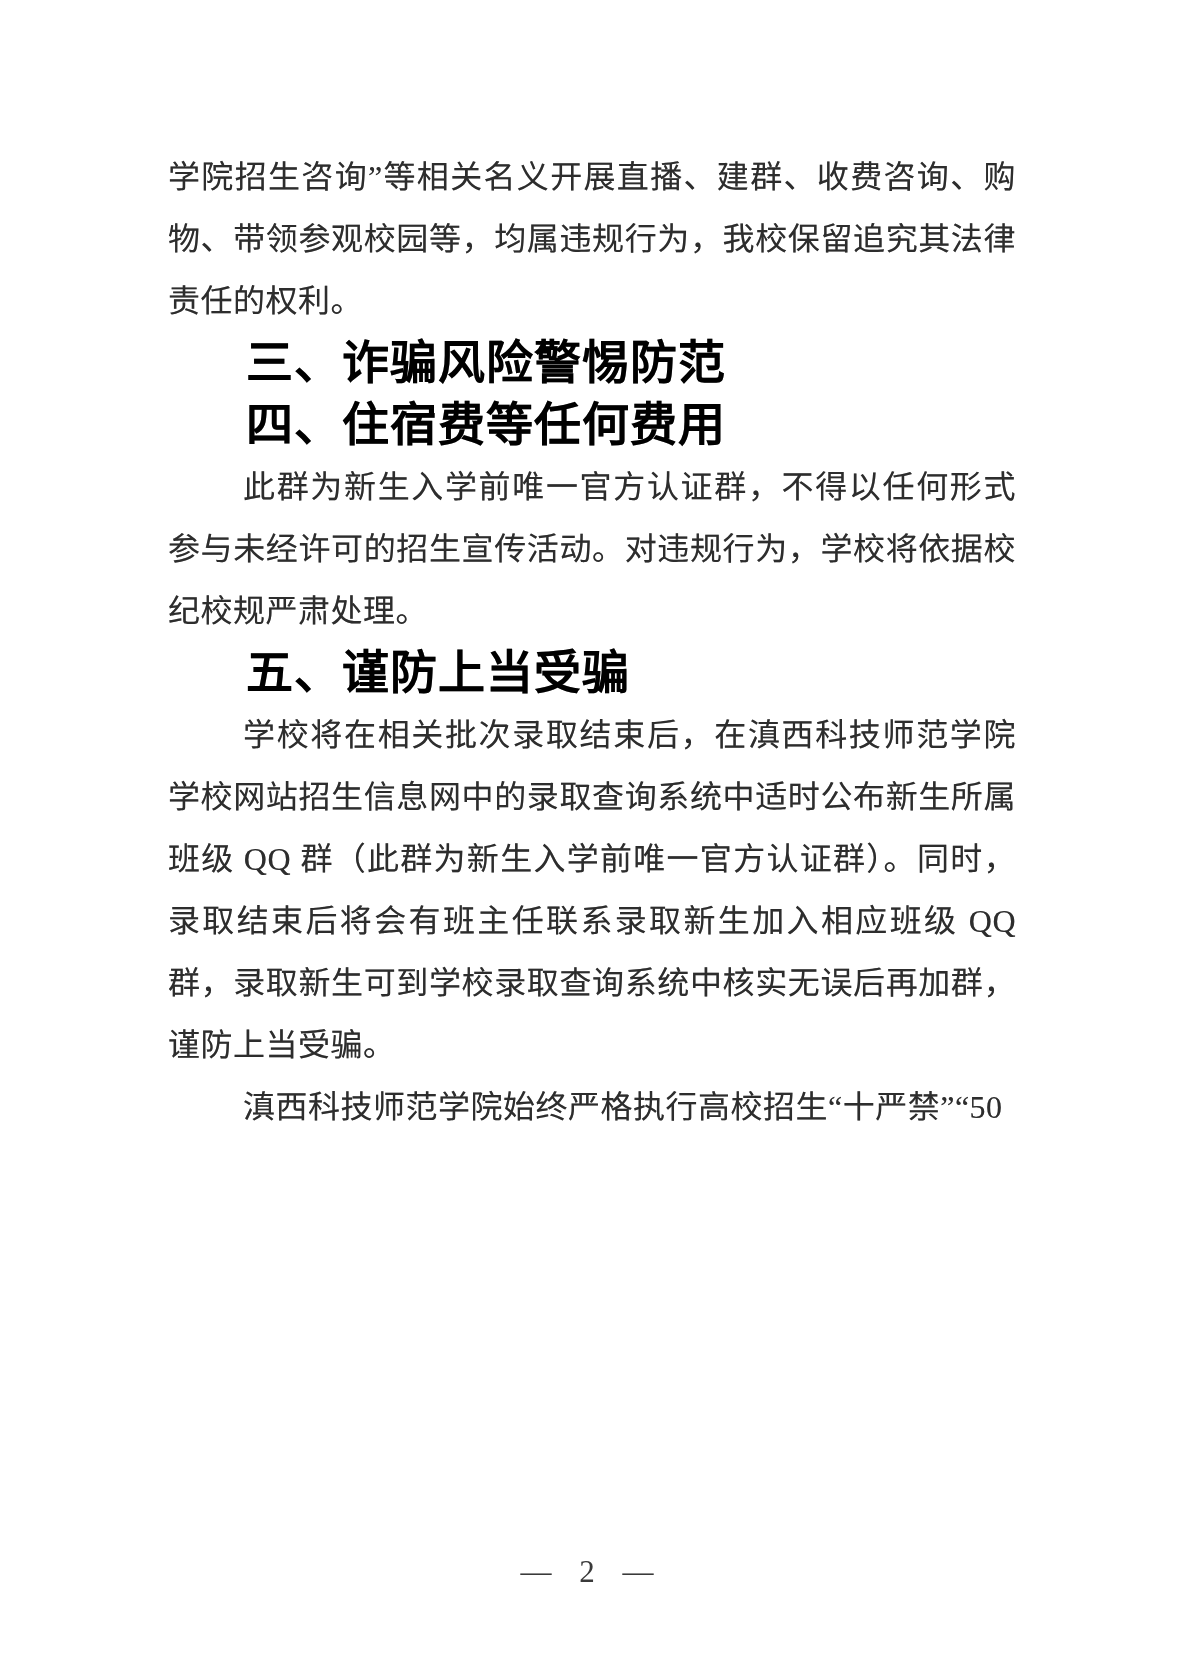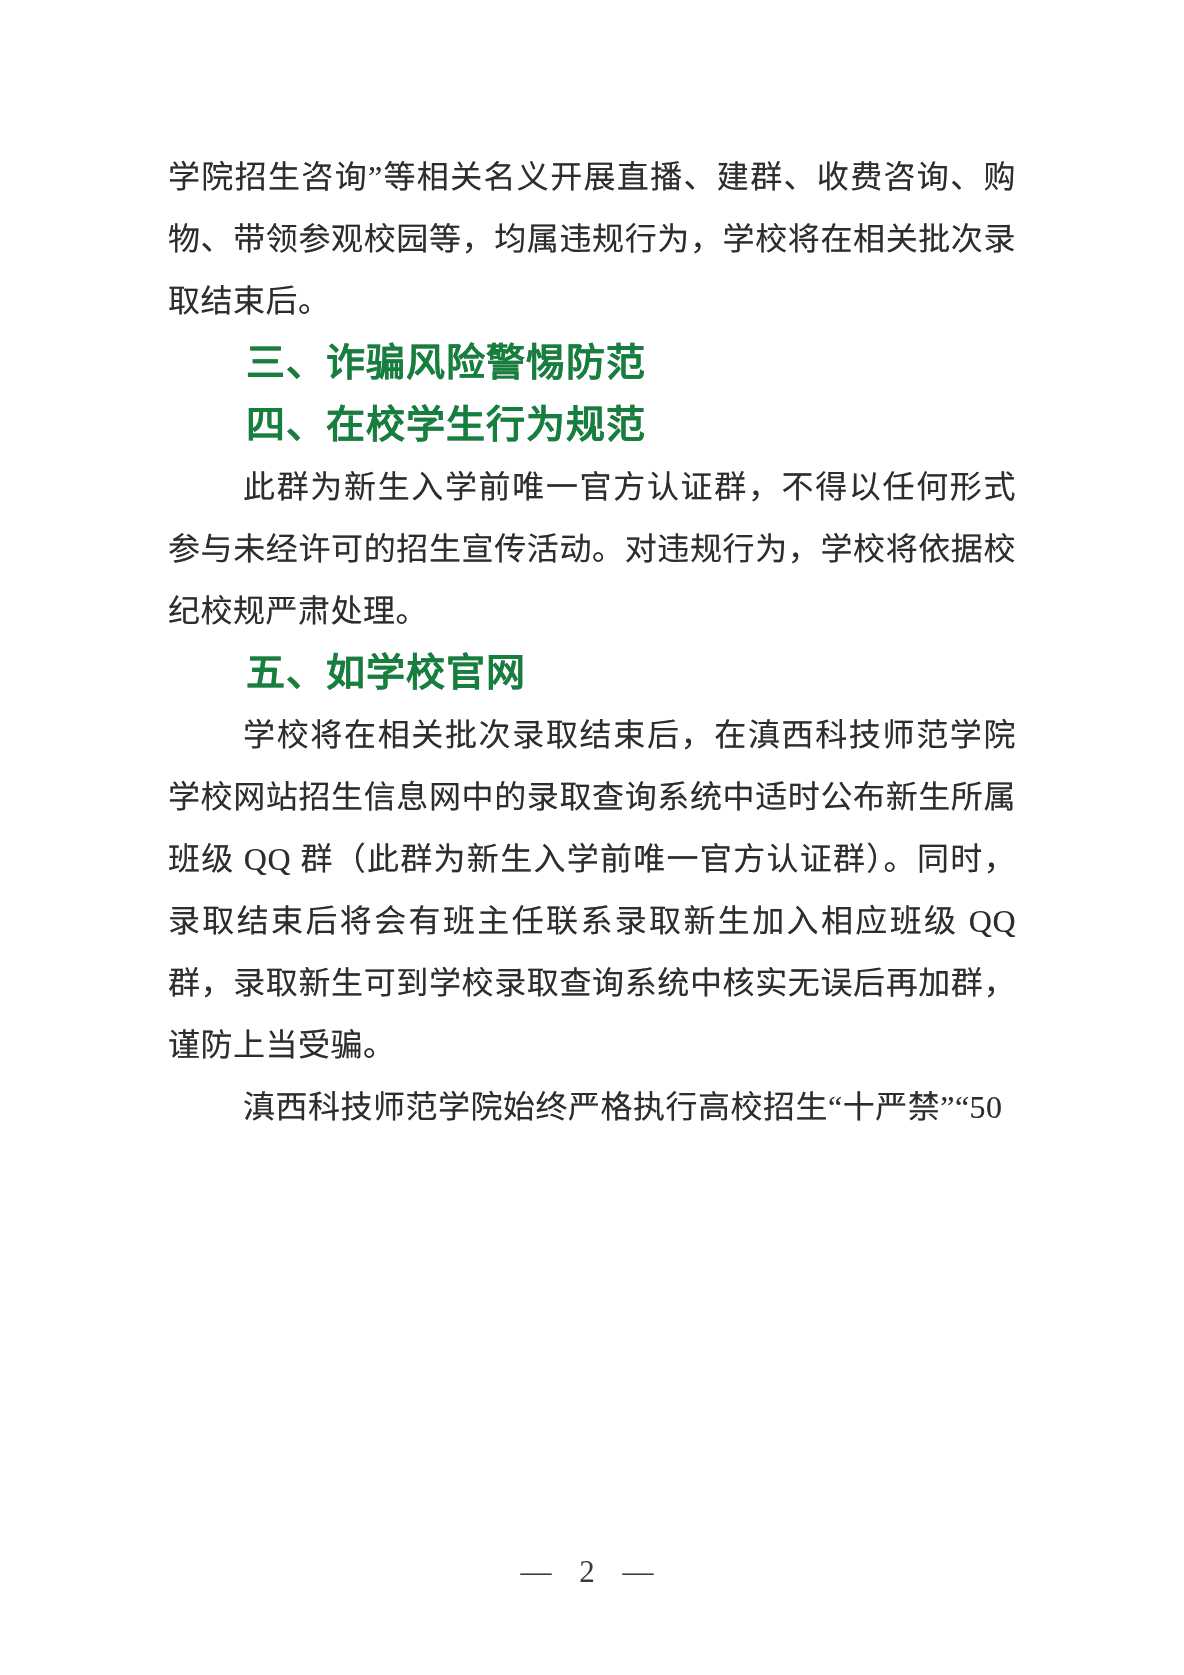--- a/index.html
+++ b/index.html
@@ -30,24 +30,24 @@
     text-indent: 75px;
     letter-spacing: 0.5px;
     margin: 0;
     text-shadow: 0 0 0.6px rgba(45,45,45,0.45);
   }
   .para.no-indent {
     text-indent: 0;
   }
   .heading {
     font-family: "Liberation Sans", "DejaVu Sans", sans-serif;
-    font-size: 39px;
+    font-size: 47px;
     font-weight: 700;
     line-height: 62px;
-    color: #15803d;
+    color: #000000;
     text-indent: 78px;
     letter-spacing: 1px;
     margin: 0;
     text-shadow: 0 0 0.5px rgba(20,20,20,0.5);
   }
   .footer {
     position: absolute;
     left: 0;
     top: 1541px;
     width: 100%;
@@ -59,24 +59,24 @@
     line-height: 62px;
     color: #3a3a3a;
     letter-spacing: 10px;
   }
 </style>
 </head>
 <body>
 
 <div class="page">
   <div class="content" id="content">
-      <div class="para no-indent">学院招生咨询”等相关名义开展直播、建群、收费咨询、购物、带领参观校园等，均属违规行为，学校将在相关批次录取结束后。</div>
+      <div class="para no-indent">学院招生咨询”等相关名义开展直播、建群、收费咨询、购物、带领参观校园等，均属违规行为，我校保留追究其法律责任的权利。</div>
       <div class="heading">三、诈骗风险警惕防范</div>
-      <div class="heading">四、在校学生行为规范</div>
+      <div class="heading">四、住宿费等任何费用</div>
       <div class="para">此群为新生入学前唯一官方认证群，不得以任何形式参与未经许可的招生宣传活动。对违规行为，学校将依据校纪校规严肃处理。</div>
-      <div class="heading">五、如学校官网</div>
+      <div class="heading">五、谨防上当受骗</div>
       <div class="para">学校将在相关批次录取结束后，在滇西科技师范学院学校网站招生信息网中的录取查询系统中适时公布新生所属班级 QQ 群（此群为新生入学前唯一官方认证群）。同时，录取结束后将会有班主任联系录取新生加入相应班级 QQ 群，录取新生可到学校录取查询系统中核实无误后再加群，谨防上当受骗。</div>
       <div class="para">滇西科技师范学院始终严格执行高校招生“十严禁”“50</div>
     </div>
   <div class="footer">
     <span class="page-number">— 2 —</span>
   </div>
 </div>
 
 </body></html>

